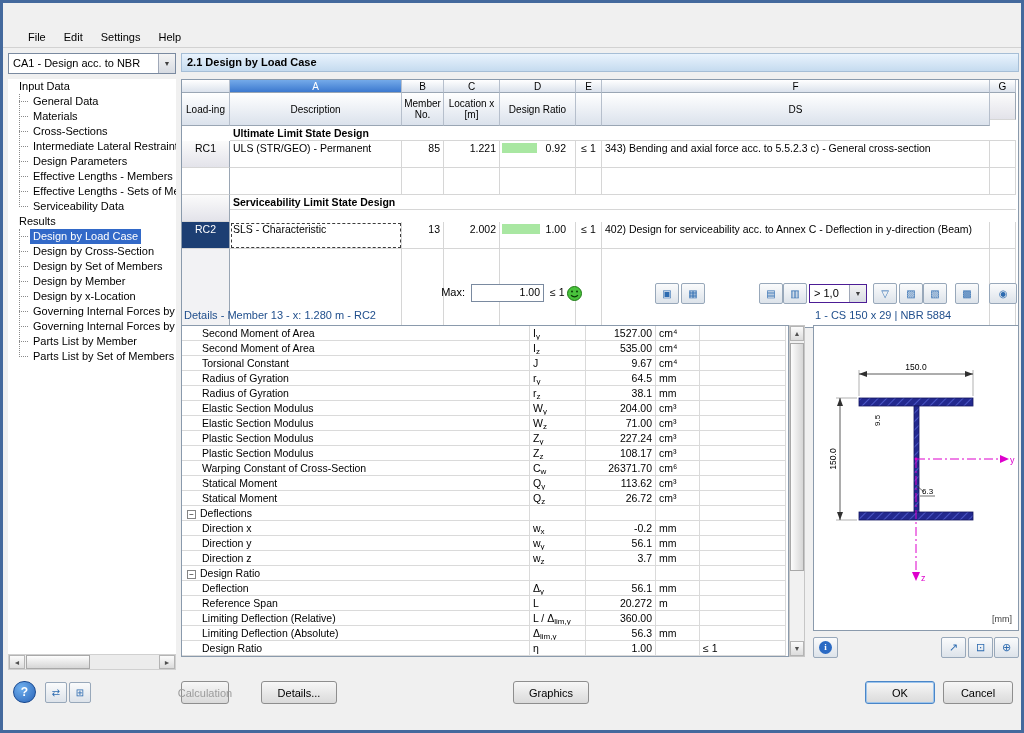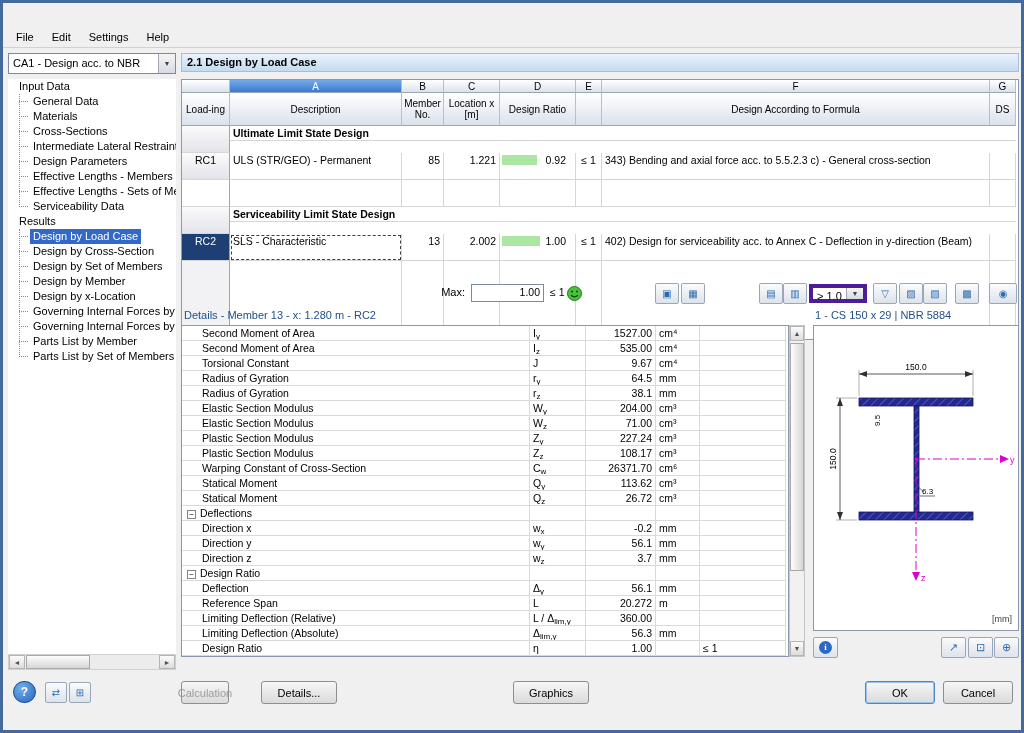--- a/index.html
+++ b/index.html
@@ -7,21 +7,21 @@
   .window { position:relative; width:1024px; height:733px; background:#f0f0f0; border:3px solid #44699d; }
 
   
   .titlebar { position:absolute; top:0; left:0; right:0; height:24px; background:linear-gradient(#7ba3cf,#4a77a8 55%,#3a648f); display:flex; align-items:center; padding:0 4px; }
   .app-icon { width:14px; height:14px; margin-left:2px; background:linear-gradient(#cfe2f5,#4a86c8); border:1px solid #2a4d74; border-radius:2px; }
   .title-text { color:#fff; font-size:12px; margin-left:6px; text-shadow:0 1px 2px rgba(0,0,0,.55); }
   .watermark { position:absolute; right:32px; top:1px; color:#fff; font-size:18px; font-weight:bold; letter-spacing:1px; text-shadow:0 1px 2px rgba(0,0,0,.4); }
   .close-btn { position:absolute; right:4px; top:3px; width:26px; height:17px; background:linear-gradient(#f2a188,#d9502f 45%,#a92c10); border:1px solid #6f1c09; border-radius:2px; color:#fff; font-size:11px; line-height:14px; text-align:center; }
 
   
-  .menubar { position:absolute; top:24px; left:0; right:0; height:21px; background:#f0f0f0; border-bottom:1px solid #d2d2d2; display:flex; align-items:center; padding-left:4px; }
+  .menubar { position:absolute; top:24px; left:0; right:0; height:21px; background:#f0f0f0; border-bottom:1px solid #d2d2d2; display:flex; align-items:center; padding-left:16px; }
   .menu-item { padding:2px 9px; font-size:11px; cursor:default; }
 
   
   .case-combo { position:absolute; left:5px; top:50px; width:168px; height:21px; background:#fff; border:1px solid #7a8aa0; display:flex; align-items:stretch; }
   .combo-text { flex:1; padding:3px 0 0 4px; font-size:11px; white-space:nowrap; overflow:hidden; }
   .combo-arrow { width:17px; background:linear-gradient(#f4f4f4,#d7dbe2); border-left:1px solid #a0a8b8; font-size:7px; display:flex; align-items:center; justify-content:center; color:#404040; }
   .tree { position:absolute; left:5px; top:76px; width:168px; height:575px; background:#fff; font-size:11px; overflow:hidden; }
   .troot { height:15px; line-height:15px; padding-left:8px; white-space:nowrap; }
   .tchildren { position:relative; }
   .tchildren::before { content:""; position:absolute; left:11px; top:0; bottom:7px; border-left:1px dotted #8a8a8a; }
@@ -58,21 +58,21 @@
   .fill { height:78px; border-bottom:none; }
   .fill.rowhead { background:#f2f2f4; }
 
   
   .rfooter { position:absolute; left:178px; top:280px; width:838px; height:22px; }
   .max-label { position:absolute; left:218px; width:66px; text-align:right; font-size:11px; top:3px; }
   .max-box { position:absolute; left:290px; top:1px; width:73px; height:18px; border:1px solid #7a8aa0; background:#fff; font-size:10.5px; text-align:right; padding:1px 3px 0 0; }
   .max-lim { position:absolute; left:369px; top:3px; font-size:10.5px; }
   .smiley { position:absolute; left:386px; top:3px; width:15px; height:15px; }
   .tbtn { position:absolute; top:0; width:24px; height:21px; background:linear-gradient(#fafbfc,#dde3ea); border:1px solid #98a8ba; border-radius:2px; font-size:10px; color:#2d6bb0; display:flex; align-items:center; justify-content:center; }
-  .fcombo { position:absolute; left:628px; top:1px; width:58px; height:19px; background:#fff; border:4px solid #4c1d95; display:flex; align-items:stretch; font-size:10.5px; }
+  .fcombo { position:absolute; left:628px; top:1px; width:58px; height:19px; background:#fff; border:1px solid #4c1d95; display:flex; align-items:stretch; font-size:10.5px; }
   .fcombo .combo-text { padding-top:2px; }
 
   
   .details-title { position:absolute; left:181px; top:306px; font-size:11px; color:#1f4e8c; }
   .dtable { position:absolute; left:178px; top:322px; width:608px; height:332px; border:1px solid #8a9aac; background:#fff; display:grid; grid-template-columns:348px 56px 70px 44px 86px; grid-auto-rows:15px; overflow:hidden; }
   .dcell { border-right:1px solid #dadada; border-bottom:1px solid #dadada; font-size:10.5px; line-height:14px; white-space:nowrap; overflow:hidden; padding:0 3px; background:#fff; }
   .dlabel { padding-left:20px; }
   .dlabel.group { padding-left:5px; }
   .cbox { display:inline-block; width:9px; height:9px; border:1px solid #848484; line-height:7px; font-size:8px; text-align:center; margin-right:4px; background:#fff; color:#000; }
   .sub { font-size:8px; vertical-align:-2px; }
@@ -158,21 +158,20 @@
     <div class="hcell letter">E</div>
     <div class="hcell letter">F</div>
     <div class="hcell letter">G</div>
 
     <div class="hcell colhead">Load-ing</div>
     <div class="hcell colhead">Description</div>
     <div class="hcell colhead">Member No.</div>
     <div class="hcell colhead">Location x [m]</div>
     <div class="hcell colhead">Design Ratio</div>
     <div class="hcell colhead"></div>
-    <div class="hcell colhead">Design According to Formula</div>
     <div class="hcell colhead">DS</div>
 
     <div class="cell rowhead"></div>
     <div class="section-cell">Ultimate Limit State Design</div>
 
     <div class="cell rowhead">RC1</div>
     <div class="cell">ULS (STR/GEO) - Permanent</div>
     <div class="cell num">85</div>
     <div class="cell num">1.221</div>
     <div class="cell ratio-cell">

